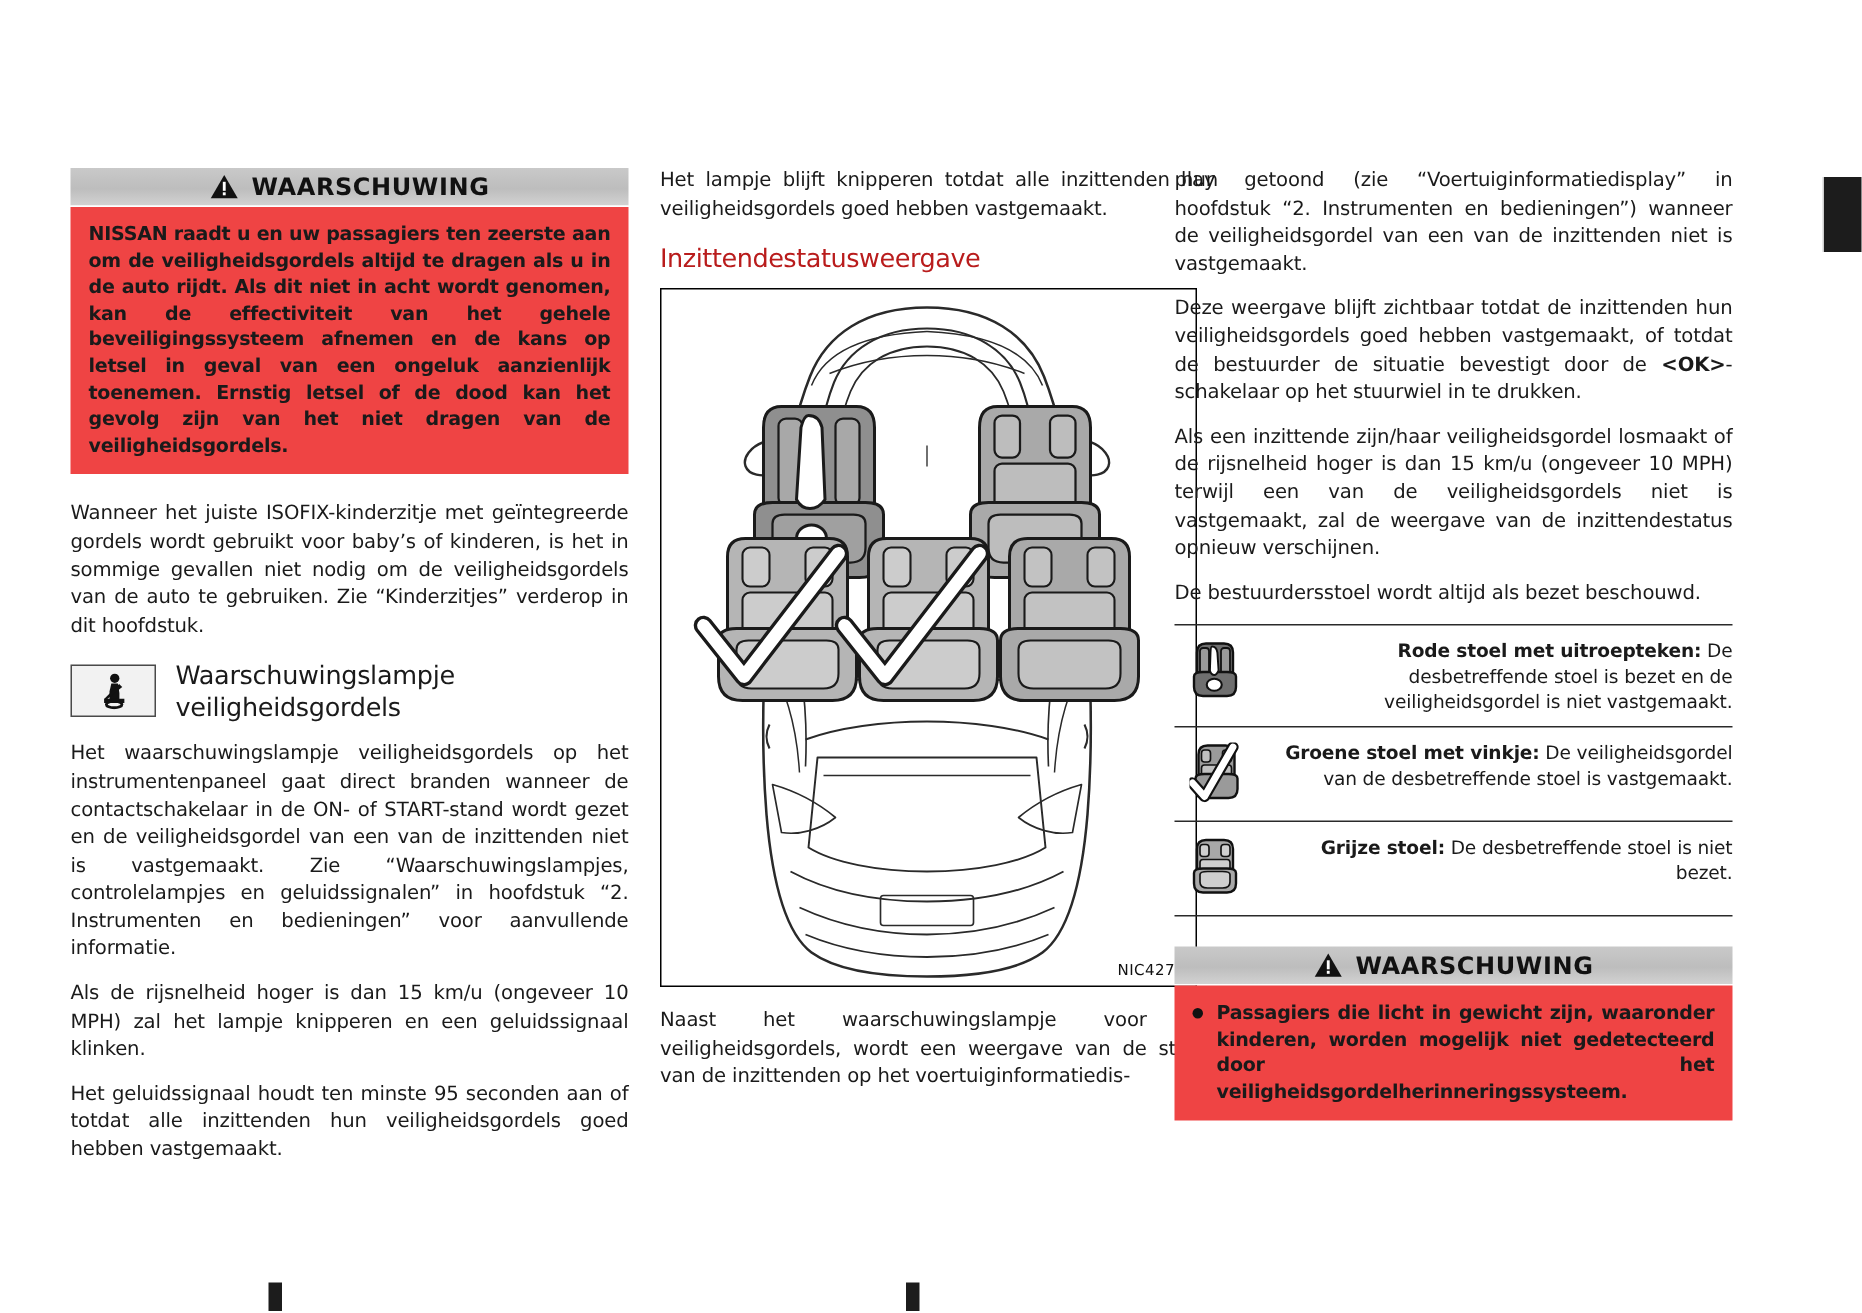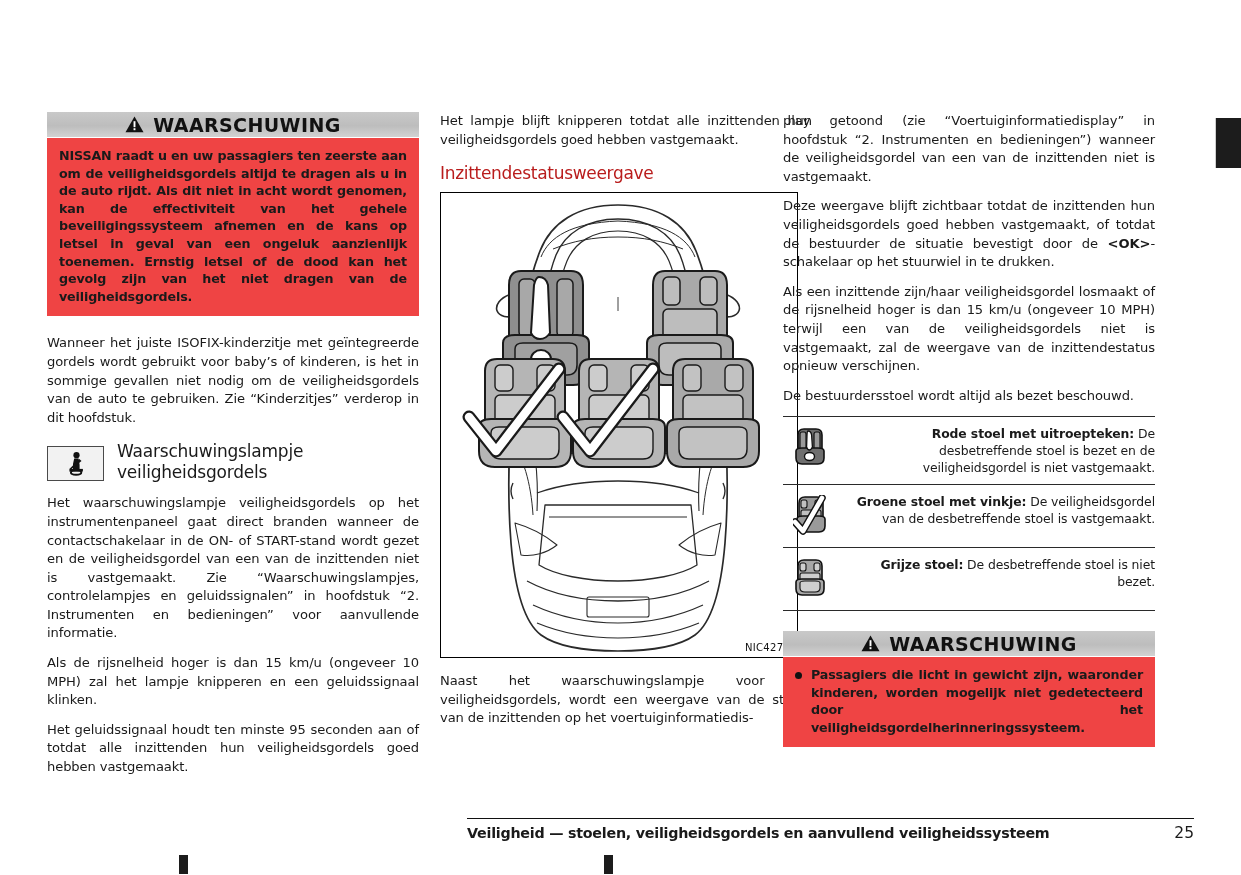--- a/index.html
+++ b/index.html
@@ -50,21 +50,21 @@
   .warnbox-head {
     background: linear-gradient(to bottom, #c9c9c9 0%, #bdbdbd 55%, #d2d2d2 100%);
     height: 25px;
     display: flex;
     align-items: center;
     justify-content: center;
     gap: 9px;
     border-bottom: 1px solid #ffffff;
   }
   .warnbox-head .wtitle {
-    font-size: 19px;
+    font-size: 16px;
     font-weight: bold;
     letter-spacing: 0.4px;
     color: #111;
   }
   .warn-tri { display: block; }
   .warnbox-body {
     background: #ef4444;
     padding: 9px 12px 11px 12px;
   }
   .warnbox-body p {
@@ -84,21 +84,21 @@
     width: 7px; height: 7px;
     border-radius: 50%;
     background: #111;
     flex: 0 0 auto;
     margin-top: 6px;
   }
 
   
   .iconhead {
     display: flex;
-    align-items: center;
+    align-items: flex-start;
     gap: 13px;
     margin: 14px 0 11px 0;
   }
   .iconhead-box {
     width: 55px;
     height: 33px;
     border: 1.5px solid #4a4a4a;
     background: #f2f2f2;
     flex: 0 0 auto;
     display: flex;
@@ -479,25 +479,18 @@
       </div>
       <div class="warnbox-body">
         <div class="warn-list">
           <div class="warn-bullet"></div>
           <p>Passagiers die licht in gewicht zijn, waaronder kinderen, worden mogelijk niet gedetecteerd door het veiligheidsgordelherinneringssysteem.</p>
         </div>
       </div>
     </div>
   </div>
 
-  <div class="footer">
-    <div class="footer-rule"></div>
-    <div class="footer-inner">
-      <div class="footer-title">Veiligheid — stoelen, veiligheidsgordels en aanvullend veiligheidssysteem</div>
-      <div class="footer-page">25</div>
-    </div>
-  </div>
 
   <div class="tab-right"></div>
   <div class="mark" id="mark-a"></div>
   <div class="mark" id="mark-b"></div>
 
 </div>
 
 </body></html>

